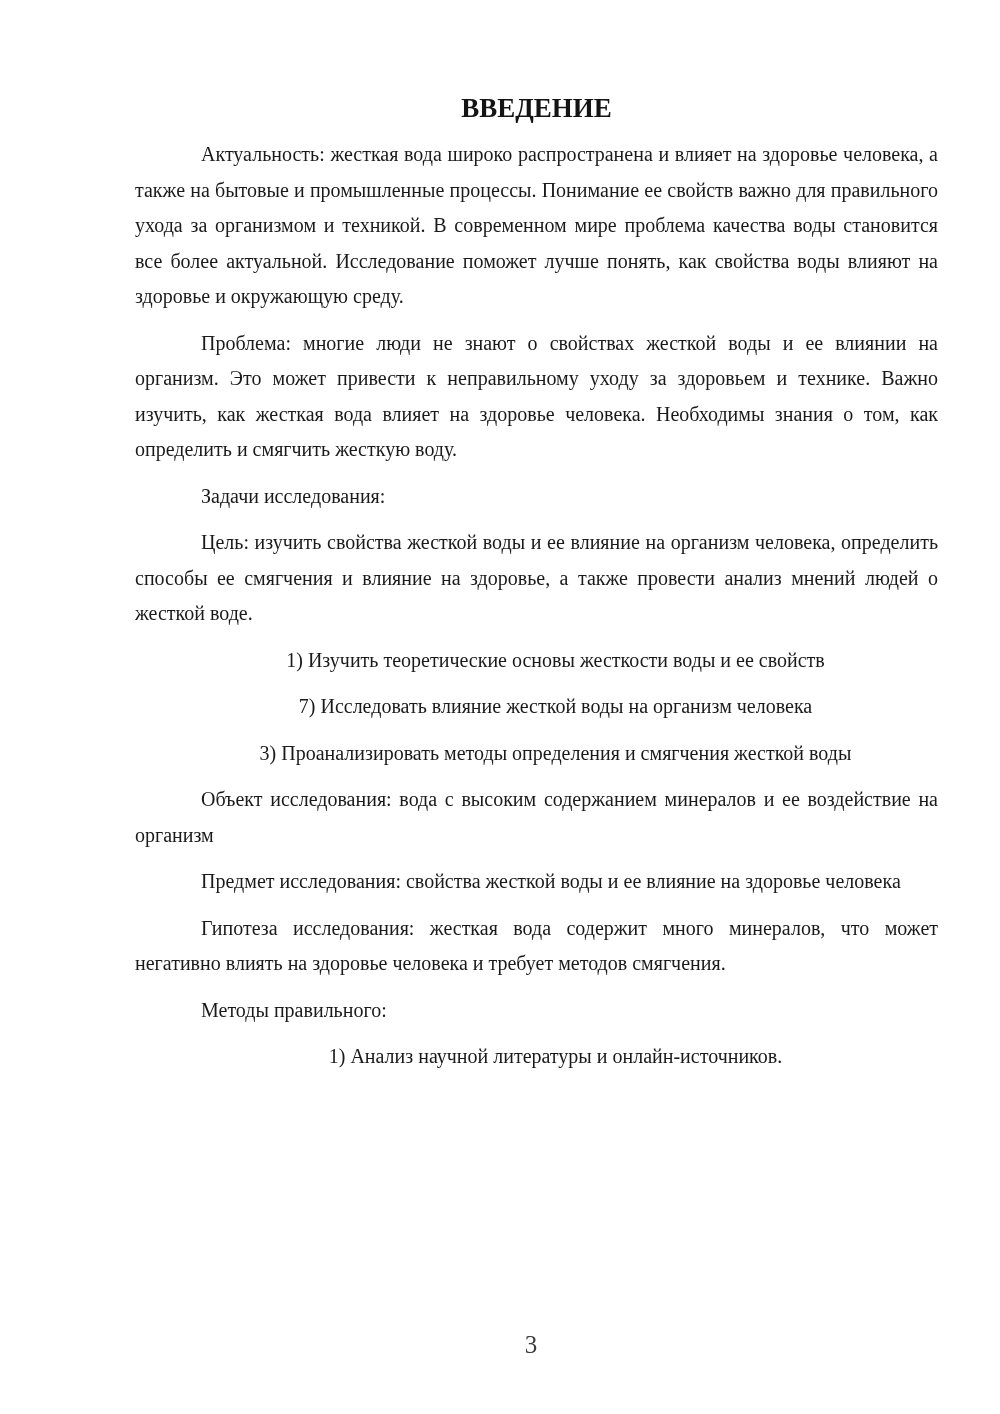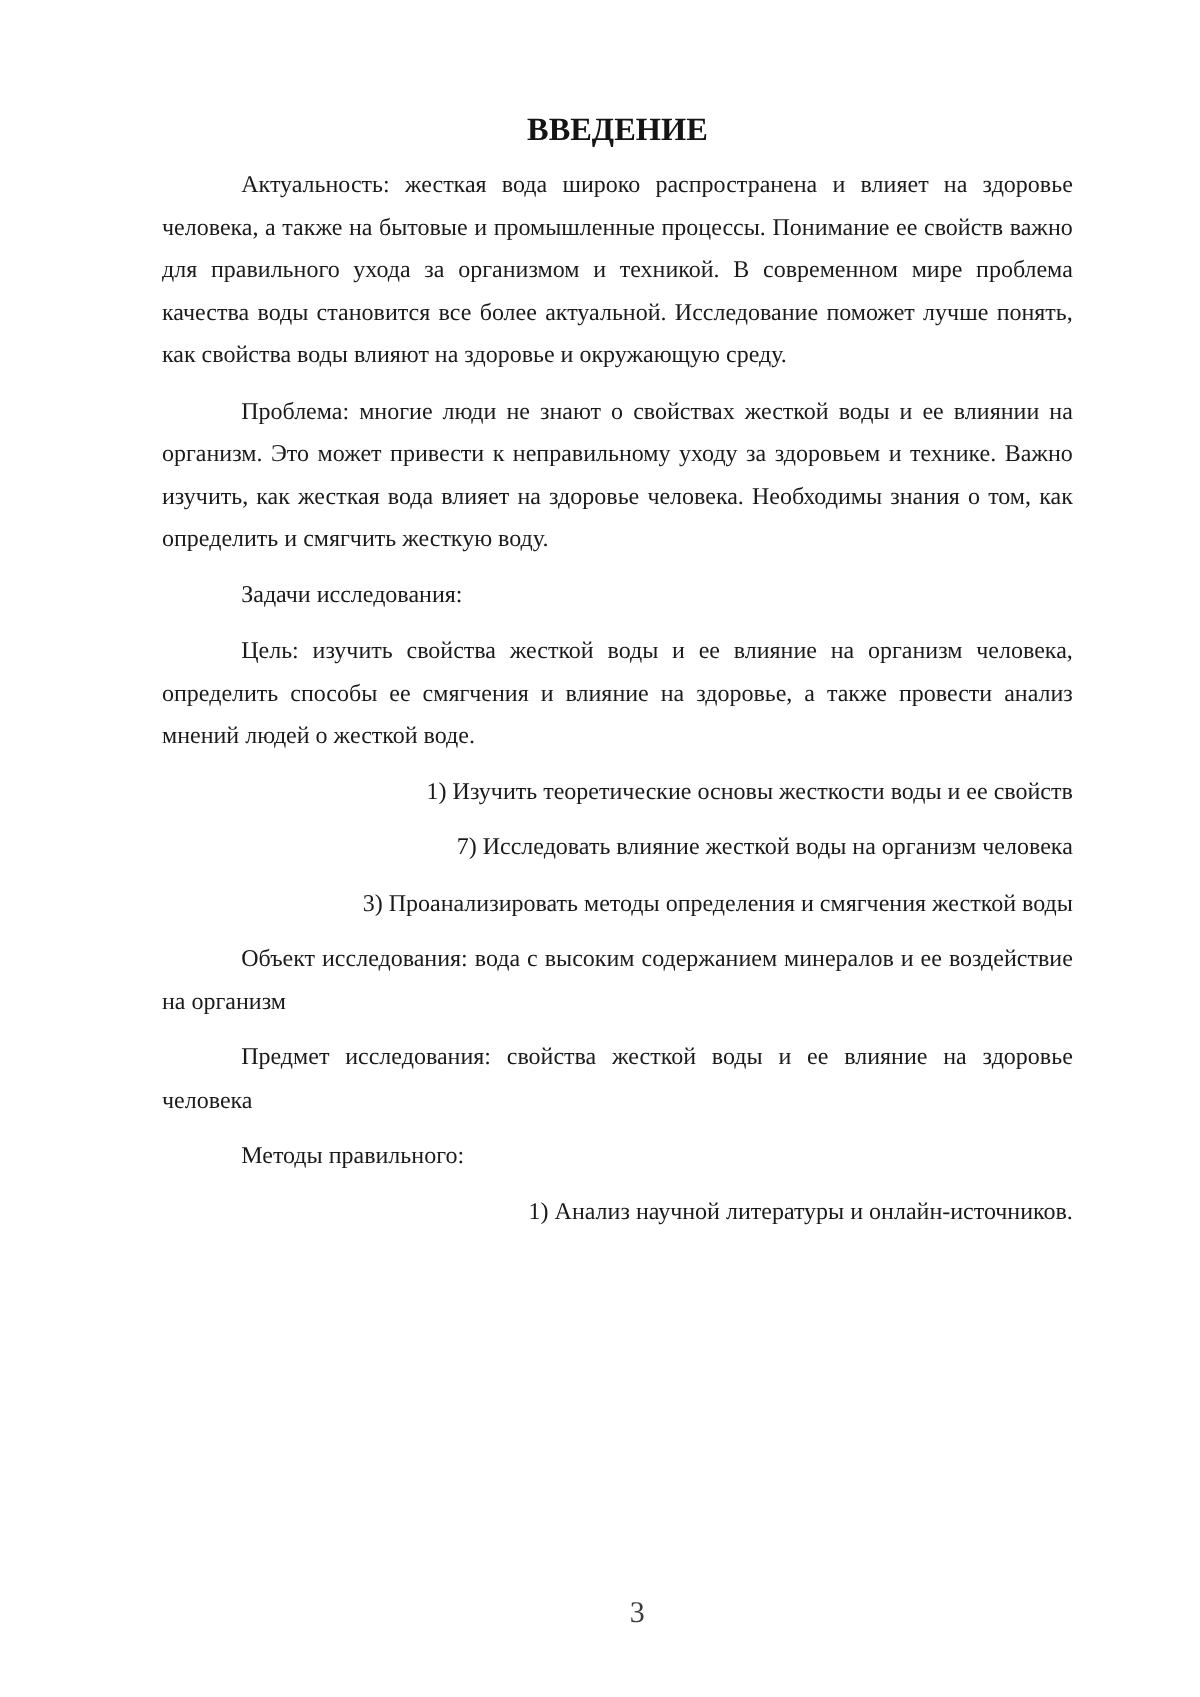--- a/index.html
+++ b/index.html
@@ -10,41 +10,41 @@
   .page {
     position: relative;
     width: 1000px;
     height: 1414px;
     background: #ffffff;
     overflow: hidden;
     font-family: "Liberation Serif", "DejaVu Serif", serif;
     color: #1a1a1a;
   }
   .content {
-    padding: 90px 106px 0 135px;
+    padding: 90px 62px 0 135px;
   }
   .doc-title {
     font-size: 27px;
     font-weight: bold;
     line-height: 36px;
     text-align: center;
     margin: 0 0 11px 0;
     color: #141414;
   }
   p.block {
     font-size: 20px;
     line-height: 35.5px;
     margin: 0 0 11px 0;
     text-align: justify;
     text-indent: 66px;
   }
   p.block.list {
     text-indent: 0;
     margin-left: 38px;
-    text-align: right;
+    text-align: center;
   }
   .page-number {
     position: absolute;
     top: 1331px;
     left: 135px;
     width: 792px;
     text-align: center;
     font-size: 25px;
     line-height: 28px;
     color: #3d3d3d;
@@ -71,20 +71,21 @@
     <p class="block list">7) Исследовать влияние жесткой воды на организм человека</p>
 
     <p class="block list">3) Проанализировать методы определения и смягчения жесткой воды</p>
 
 
 
     <p class="block">Объект исследования: вода с высоким содержанием минералов и ее воздействие на организм</p>
 
     <p class="block">Предмет исследования: свойства жесткой воды и ее влияние на здоровье человека</p>
 
+    <p class="block">Гипотеза исследования: жесткая вода содержит много минералов, что может негативно влиять на здоровье человека и требует методов смягчения.</p>
 
     <p class="block">Методы правильного:</p>
 
     <p class="block list">1) Анализ научной литературы и онлайн-источников.</p>
 
   </div>
 
   <div class="page-number">3</div>
 </div>
 

